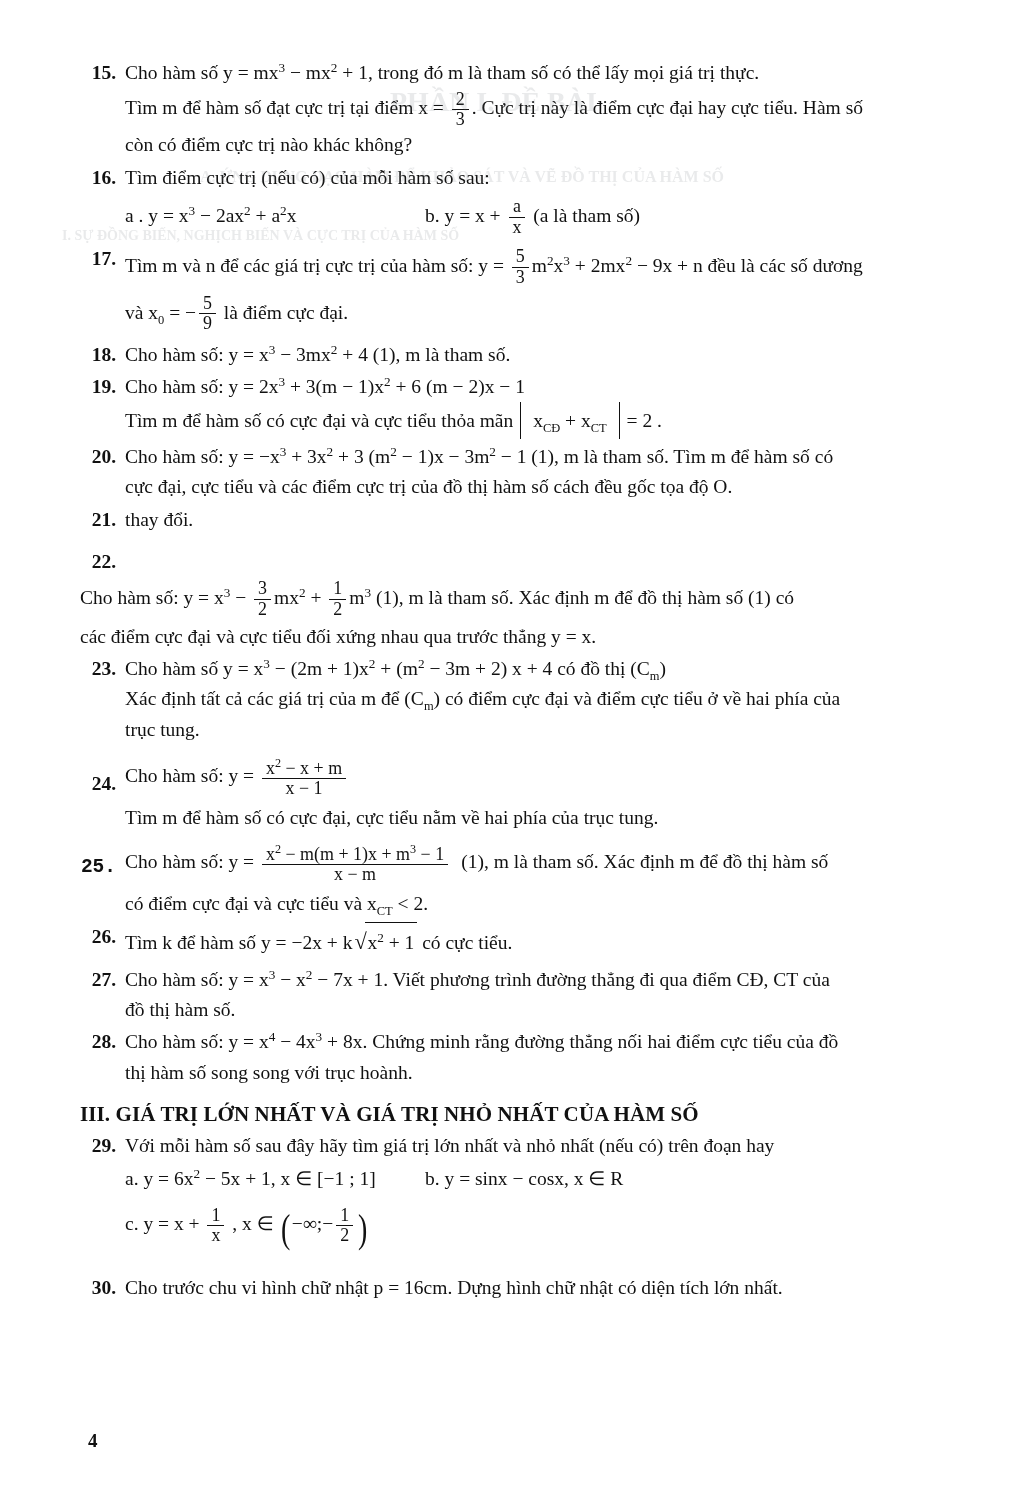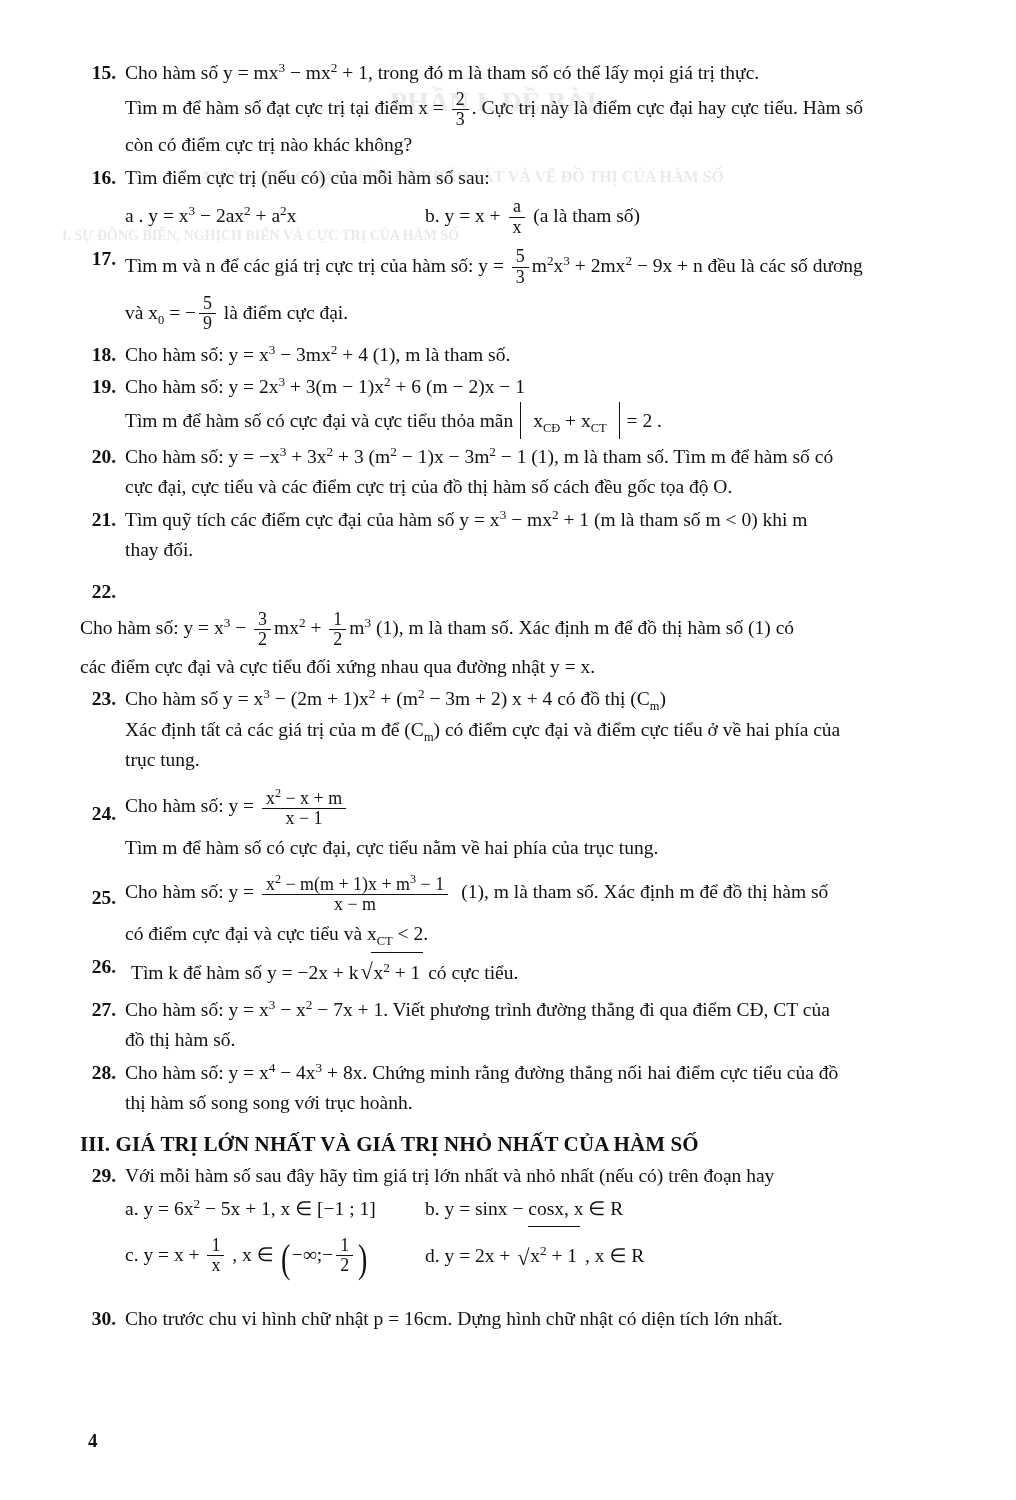--- a/index.html
+++ b/index.html
@@ -202,34 +202,31 @@
       <span class="line">
         <span>Cho hàm số: y = −x</span><sup>3</sup><span> + 3x</span><sup>2</sup><span> + 3 (m</span><sup>2</sup><span> − 1)x − 3m</span><sup>2</sup><span> − 1 (1), m là tham số. Tìm m để hàm số có</span>
       </span>
       <span class="line">cực đại, cực tiểu và các điểm cực trị của đồ thị hàm số cách đều gốc tọa độ O.</span>
     </div>
   </div>
 
   <div class="ex">
     <div class="num">21.</div>
     <div class="body">
-      <span class="line">
-        <span>Tìm quỹ tích các điểm cực đại của hàm số y = x</span><sup>3</sup><span> − mx</span><sup>2</sup><span> + 1 (m là tham số m &lt; 0) khi m</span>
-      </span>
       <span class="line">thay đổi.</span>
     </div>
   </div>
 
   <div class="ex" style="margin-top:12px;flex-direction:column;">
     <div class="num">22.</div>
     <div class="body">
       <span class="line" style="line-height:2.3;">
         <span>Cho hàm số: y = x</span><sup>3</sup><span> − </span><span class="frac"><span class="n">3</span><span class="d">2</span></span><span>mx</span><sup>2</sup><span> + </span><span class="frac"><span class="n">1</span><span class="d">2</span></span><span>m</span><sup>3</sup><span> (1), m là tham số. Xác định m để đồ thị hàm số (1) có</span>
       </span>
-      <span class="line">các điểm cực đại và cực tiểu đối xứng nhau qua đường nhật y = x.</span>
+      <span class="line">các điểm cực đại và cực tiểu đối xứng nhau qua trước thẳng y = x.</span>
     </div>
   </div>
 
   <div class="ex">
     <div class="num">23.</div>
     <div class="body">
       <span class="line">
         <span>Cho hàm số y = x</span><sup>3</sup><span> − (2m + 1)x</span><sup>2</sup><span> + (m</span><sup>2</sup><span> − 3m + 2) x + 4 có đồ thị (C</span><sub>m</sub><span>)</span>
       </span>
       <span class="line">
@@ -243,35 +240,35 @@
     <div class="num" style="padding-top:18px;">24.</div>
     <div class="body">
       <span class="line" style="line-height:2.6;">
         <span>Cho hàm số: y = </span><span class="frac big"><span class="n"><span>x</span><sup>2</sup><span> − x + m</span></span><span class="d">x − 1</span></span>
       </span>
       <span class="line">Tìm m để hàm số có cực đại, cực tiểu nằm về hai phía của trục tung.</span>
     </div>
   </div>
 
   <div class="ex" style="margin-top:4px;">
-    <div class="num" style="padding-top:16px;">25.</div>
+    <div class="num" style="padding-top:16px;font-family:Liberation Mono, monospace;">25.</div>
     <div class="body">
       <span class="line" style="line-height:2.6;">
         <span>Cho hàm số: y = </span><span class="frac big"><span class="n"><span>x</span><sup>2</sup><span> − m(m + 1)x + m</span><sup>3</sup><span> − 1</span></span><span class="d">x − m</span></span><span style="margin-left:10px;">(1), m là tham số. Xác định m để đồ thị hàm số</span>
       </span>
       <span class="line">
         <span>có điểm cực đại và cực tiểu và x</span><sub>CT</sub><span> &lt; 2.</span>
       </span>
     </div>
   </div>
 
   <div class="ex" style="margin-top:3px;">
     <div class="num">26.</div>
     <div class="body">
-      <span class="line" style="line-height:2.0;margin-left:6px;">
+      <span class="line" style="line-height:2.0;">
         <span>Tìm k để hàm số y = −2x + k</span><span class="sqrt"><span class="rad"><span>x</span><sup>2</sup><span> + 1</span></span></span><span> có cực tiểu.</span>
       </span>
     </div>
   </div>
 
   <div class="ex">
     <div class="num">27.</div>
     <div class="body">
       <span class="line">
         <span>Cho hàm số: y = x</span><sup>3</sup><span> − x</span><sup>2</sup><span> − 7x + 1. Viết phương trình đường thẳng đi qua điểm CĐ, CT của</span>
@@ -299,23 +296,20 @@
       <span class="line two-col" style="margin-top:4px;">
         <span class="col-a">
           <span>a. y = 6x</span><sup>2</sup><span> − 5x + 1, x ∈ [−1 ; 1]</span>
         </span>
         <span class="col-b">b. y = sinx − cosx, x ∈ R</span>
       </span>
       <span class="line two-col" style="line-height:3.0; margin-top:2px;">
         <span class="col-a">
           <span>c. y = x + </span><span class="frac"><span class="n">1</span><span class="d">x</span></span><span> , x ∈ </span><span class="bigp">(</span><span>−∞;−</span><span class="frac"><span class="n">1</span><span class="d">2</span></span><span class="bigp">)</span>
         </span>
-        <span class="col-b">
-          <span>d. y = 2x + </span><span class="sqrt"><span class="rad"><span>x</span><sup>2</sup><span> + 1</span></span></span><span> , x ∈ R</span>
-        </span>
       </span>
     </div>
   </div>
 
   <div class="ex" style="margin-top:18px;">
     <div class="num">30.</div>
     <div class="body">
       <span class="line">Cho trước chu vi hình chữ nhật p = 16cm. Dựng hình chữ nhật có diện tích lớn nhất.</span>
     </div>
   </div>

